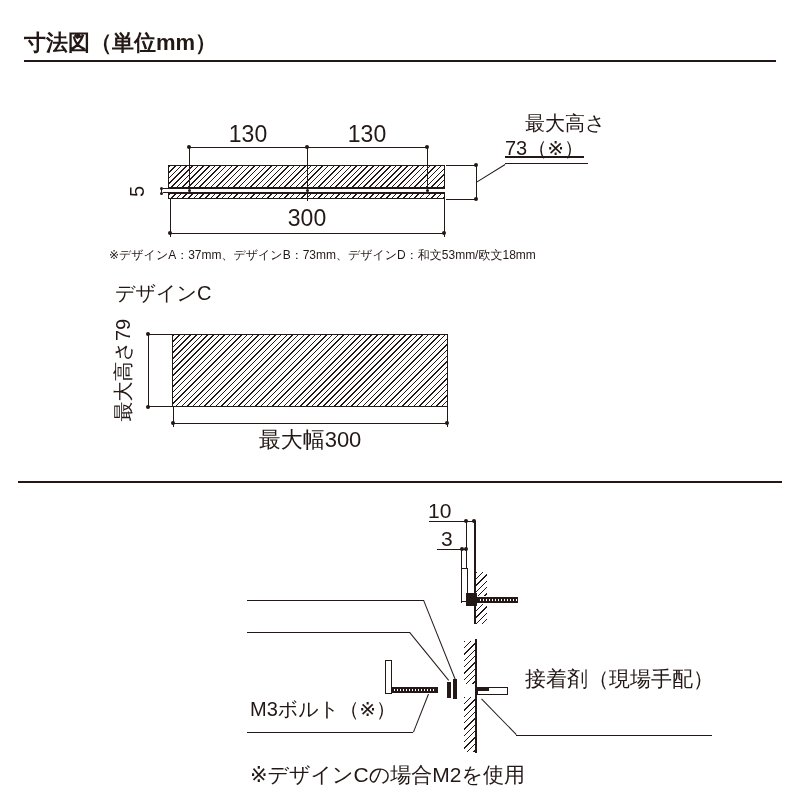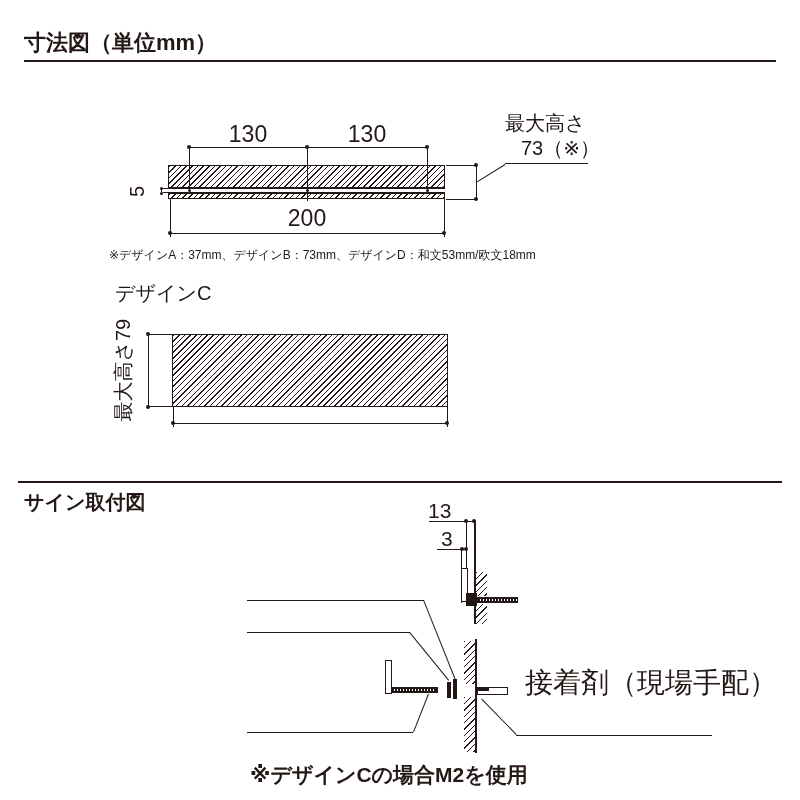--- a/index.html
+++ b/index.html
@@ -49,52 +49,52 @@
   <div class="vl" style="left:161px;top:172px;height:5px;"></div>
   <div class="sdot" style="left:161px;top:172px;"></div>
   <div class="sdot" style="left:161px;top:177px;"></div>
   <div class="t" style="left:122px;top:164px;width:30px;text-align:center;font-size:20px;transform:rotate(-90deg);">5</div>
 
   <div class="vl" style="left:170px;top:183px;height:38px;"></div>
   <div class="vl" style="left:444px;top:183px;height:38px;"></div>
   <div class="hl" style="left:170px;top:217px;width:274px;"></div>
   <div class="dot" style="left:170px;top:217px;"></div>
   <div class="dot" style="left:444px;top:217px;"></div>
-  <div class="t" style="left:277px;top:189px;width:60px;text-align:center;font-size:23px;">200</div>
+  <div class="t" style="left:277px;top:189px;width:60px;text-align:center;font-size:23px;">300</div>
 
   <div class="hl" style="left:446px;top:149px;width:31px;"></div>
   <div class="hl" style="left:446px;top:183px;width:31px;"></div>
   <div class="vl" style="left:476px;top:149px;height:34px;"></div>
   <div class="dot" style="left:476px;top:149px;"></div>
   <div class="dot" style="left:476px;top:183px;"></div>
   <div class="hl leader" style="left:476px;top:166px;width:34px;transform:rotate(-31.8deg);"></div>
   <div class="hl" style="left:505px;top:147px;width:83px;"></div>
-  <div class="t" style="left:505px;top:96px;font-size:20px;">最大高さ</div>
-  <div class="t" style="left:521px;top:121px;font-size:20px;">73（※）</div>
+  <div class="t" style="left:525px;top:96px;font-size:20px;">最大高さ</div>
+  <div class="t" style="left:505px;top:121px;font-size:20px;text-decoration:underline;">73（※）</div>
 
   <div class="t" style="left:109px;top:233px;font-size:12px;">※デザインA：37mm、デザインB：73mm、デザインD：和文53mm/欧文18mm</div>
 
   <div class="t" style="left:115px;top:266px;font-size:20px;">デザインC</div>
   <div class="hatch" style="left:172px;top:318px;width:276px;height:73px;"></div>
   <div class="hl" style="left:148px;top:318px;width:24px;"></div>
   <div class="hl" style="left:148px;top:390px;width:24px;"></div>
   <div class="vl" style="left:148px;top:318px;height:73px;"></div>
   <div class="dot" style="left:148px;top:318px;"></div>
   <div class="dot" style="left:148px;top:391px;"></div>
   <div class="t" style="left:73px;top:344px;width:100px;text-align:center;font-size:20px;transform:rotate(-90deg);">最大高さ79</div>
   <div class="vl" style="left:173px;top:391px;height:20px;"></div>
   <div class="vl" style="left:447px;top:391px;height:20px;"></div>
   <div class="hl" style="left:173px;top:407px;width:274px;"></div>
   <div class="dot" style="left:173px;top:407px;"></div>
   <div class="dot" style="left:447px;top:407px;"></div>
+  <div class="t" style="left:240px;top:411px;width:140px;text-align:center;font-size:22px;">最大幅300</div>
 
   <div class="fill" style="left:18px;top:465px;width:764px;height:2px;"></div>
-  <div class="t b" style="left:24px;top:475px;font-size:20px;">サイン取付図</div>
 
-  <div class="t" style="left:428px;top:483px;font-size:21px;">13</div>
+  <div class="t" style="left:428px;top:483px;font-size:21px;">10</div>
   <div class="hl" style="left:429px;top:505px;width:46px;"></div>
   <div class="dot" style="left:466px;top:505px;"></div>
   <div class="dot" style="left:474px;top:505px;"></div>
   <div class="t" style="left:441px;top:511px;font-size:21px;">3</div>
   <div class="hl" style="left:437px;top:533px;width:30px;"></div>
   <div class="dot" style="left:462px;top:533px;"></div>
   <div class="dot" style="left:466px;top:533px;"></div>
   <div class="vl" style="left:461px;top:533px;height:54px;"></div>
   <div class="vl" style="left:466px;top:505px;height:47px;"></div>
 
@@ -117,22 +117,23 @@
   <div class="hstrip" style="left:464px;top:681px;width:11px;height:55px;"></div>
   <div class="box" style="left:477px;top:671px;width:31px;height:8px;"></div>
   <div class="fill" style="left:477px;top:672px;width:12px;height:3px;"></div>
 
   <div class="hl" style="left:247px;top:584px;width:177px;"></div>
   <div class="hl leader" style="left:424px;top:584px;width:86px;transform:rotate(68.2deg);"></div>
 
   <div class="hl" style="left:247px;top:616px;width:163px;"></div>
   <div class="hl leader" style="left:410px;top:616px;width:62px;transform:rotate(50.9deg);"></div>
 
+  <div class="t" style="left:250px;top:682px;font-size:20px;">M3ボルト（※）</div>
   <div class="hl" style="left:247px;top:716px;width:166px;"></div>
   <div class="hl leader" style="left:413px;top:716px;width:41px;transform:rotate(-68.5deg);"></div>
 
-  <div class="t" style="left:525px;top:651px;font-size:28px;">接着剤（現場手配）</div>
+  <div class="t" style="left:525px;top:651px;font-size:21px;">接着剤（現場手配）</div>
   <div class="hl" style="left:516px;top:719px;width:196px;"></div>
   <div class="hl leader" style="left:516px;top:719px;width:50px;transform:rotate(-134.2deg);"></div>
 
-  <div class="t" style="left:250px;top:747px;font-size:21px;font-weight:bold;">※デザインCの場合M2を使用</div>
+  <div class="t" style="left:250px;top:747px;font-size:21px;">※デザインCの場合M2を使用</div>
 
 </div>
 
 </body></html>

